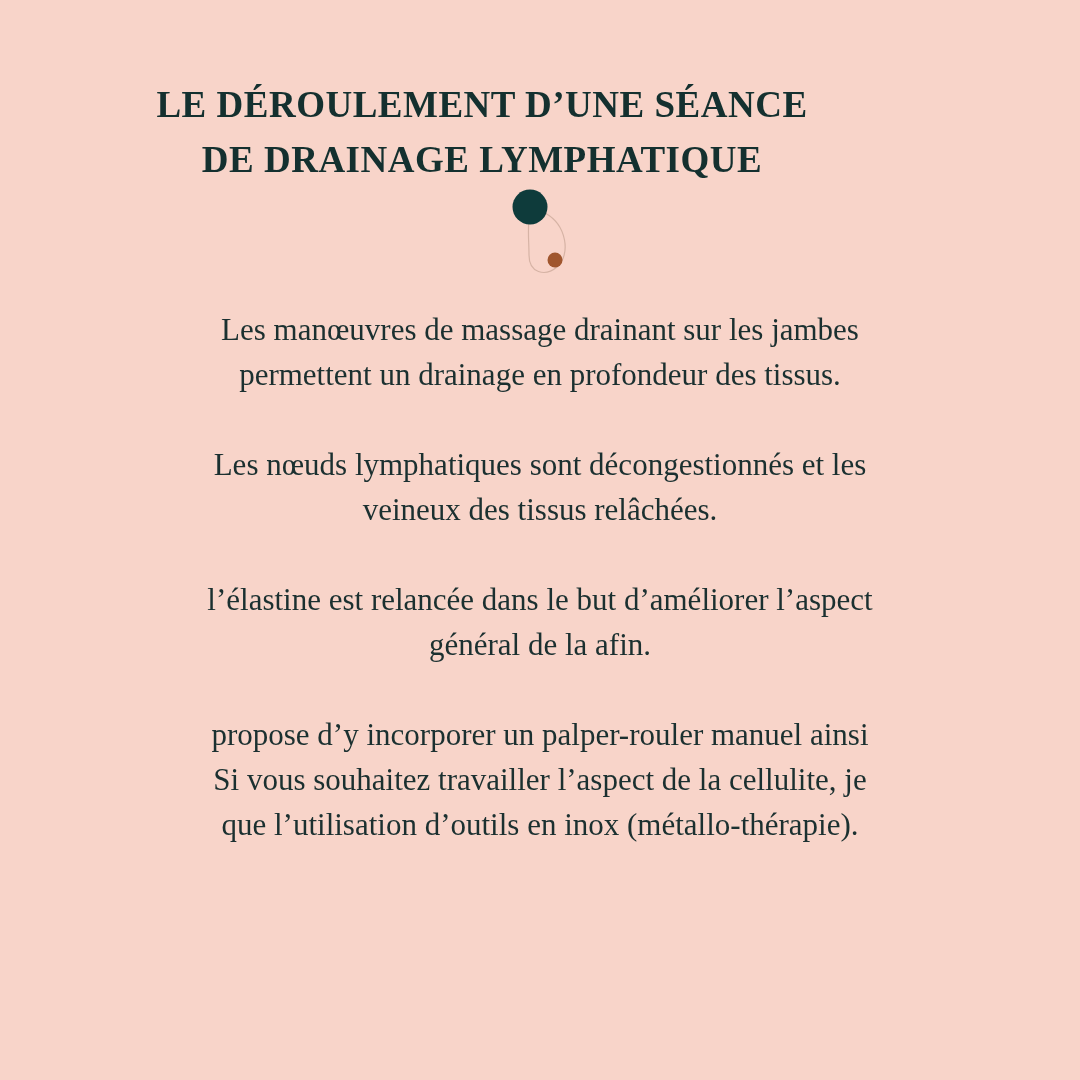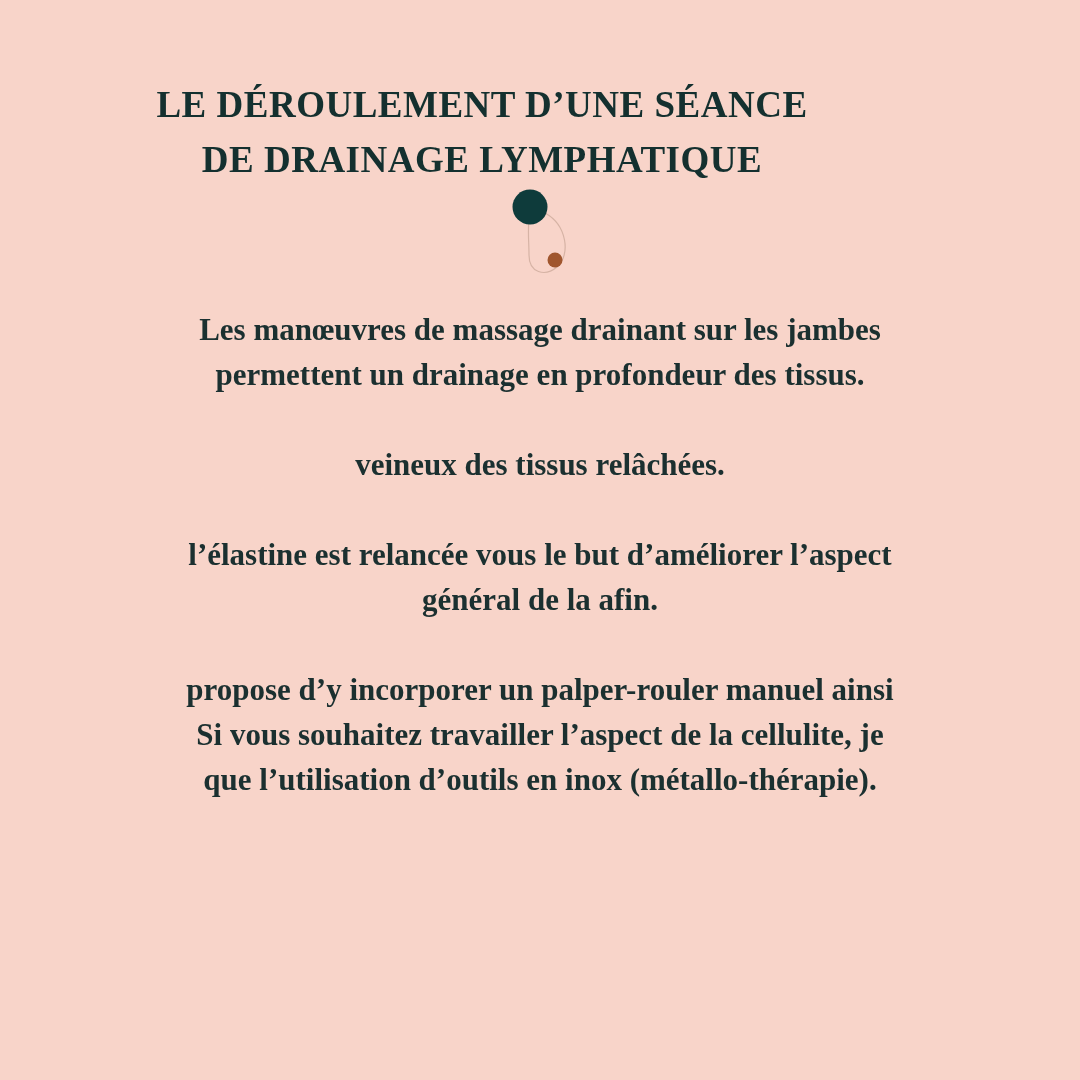--- a/index.html
+++ b/index.html
@@ -41,21 +41,20 @@
       left: 0;
       top: 307px;
       width: 1080px;
       text-align: center;
       font-size: 31px;
       line-height: 45px;
       color: #1b3030;
     }
     .para {
       margin: 0 0 45px 0;
-      font-weight: bold;
     }
     .para .line { display: block; }
   </style>
 </head>
 <body>
 
 <h1 class="title">
   <span class="line">LE DÉROULEMENT D’UNE SÉANCE</span>
   <span class="line">DE DRAINAGE LYMPHATIQUE</span>
 </h1>
@@ -67,24 +66,25 @@
     <circle cx="50" cy="75" r="7.5" fill="#a0562e"></circle>
   </svg>
 </div>
 
 <div class="content">
   <p class="para">
     <span class="line">Les manœuvres de massage drainant sur les jambes</span>
     <span class="line">permettent un drainage en profondeur des tissus.</span>
   </p>
   <p class="para">
+    <span class="line">Les nœuds lymphatiques sont décongestionnés et les</span>
     <span class="line">veineux des tissus relâchées.</span>
   </p>
   <p class="para">
-    <span class="line">l’élastine est relancée vous le but d’améliorer l’aspect</span>
+    <span class="line">l’élastine est relancée dans le but d’améliorer l’aspect</span>
     <span class="line">général de la afin.</span>
   </p>
   <p class="para">
     <span class="line">propose d’y incorporer un palper-rouler manuel ainsi</span>
     <span class="line">Si vous souhaitez travailler l’aspect de la cellulite, je</span>
     <span class="line">que l’utilisation d’outils en inox (métallo-thérapie).</span>
   </p>
 </div>
 
 </body></html>

